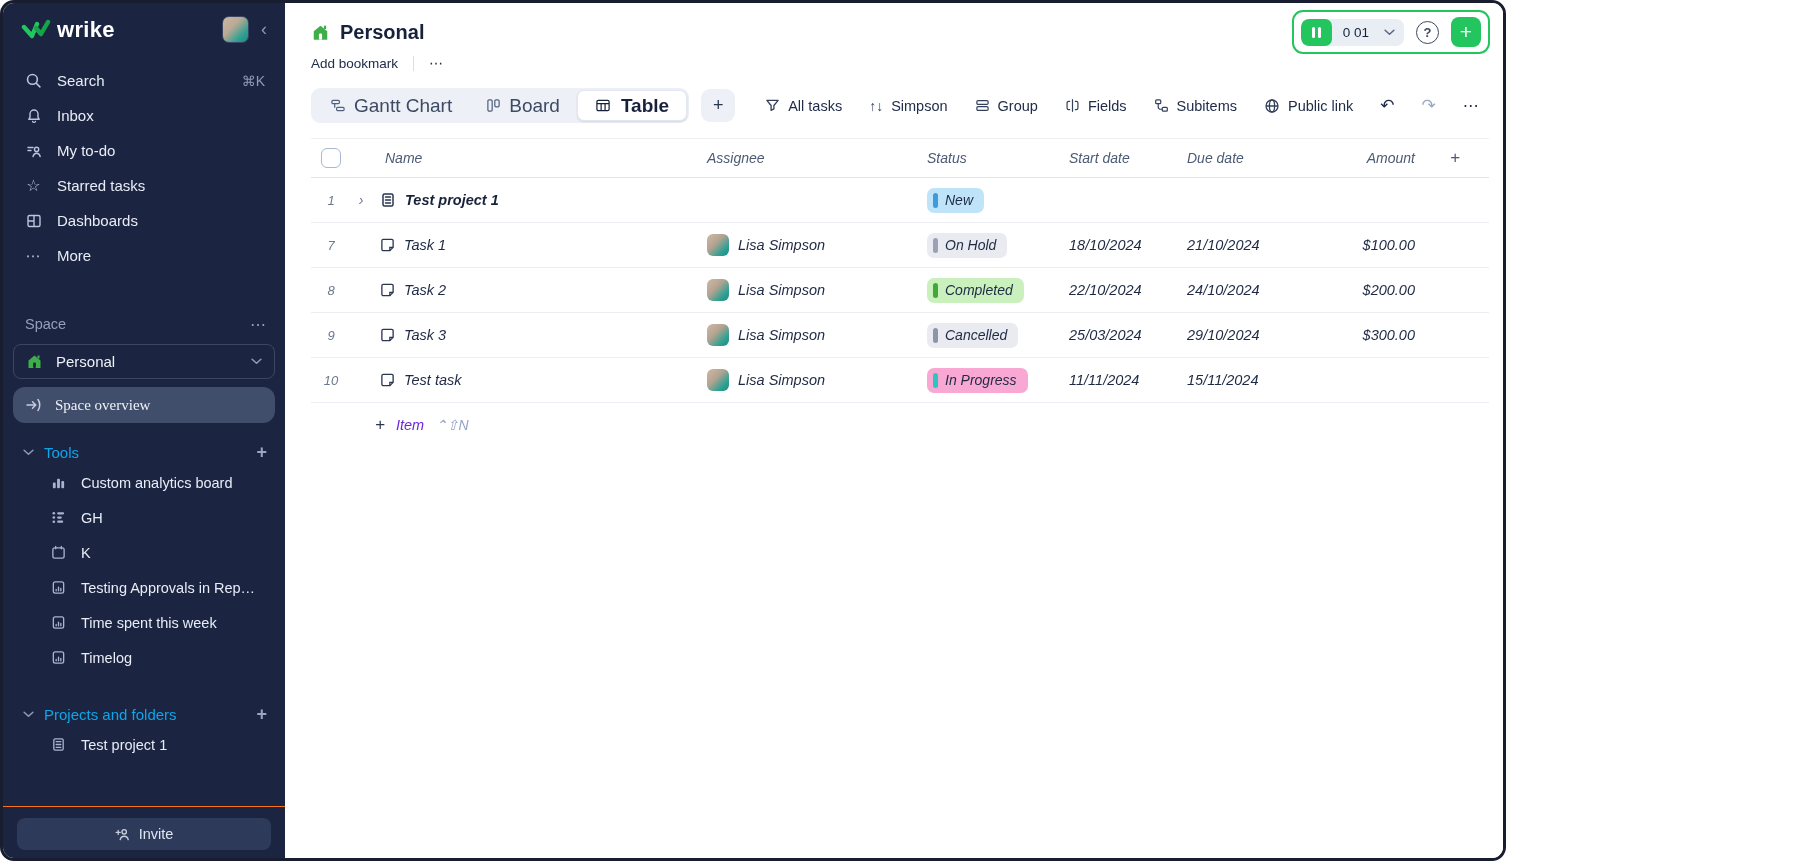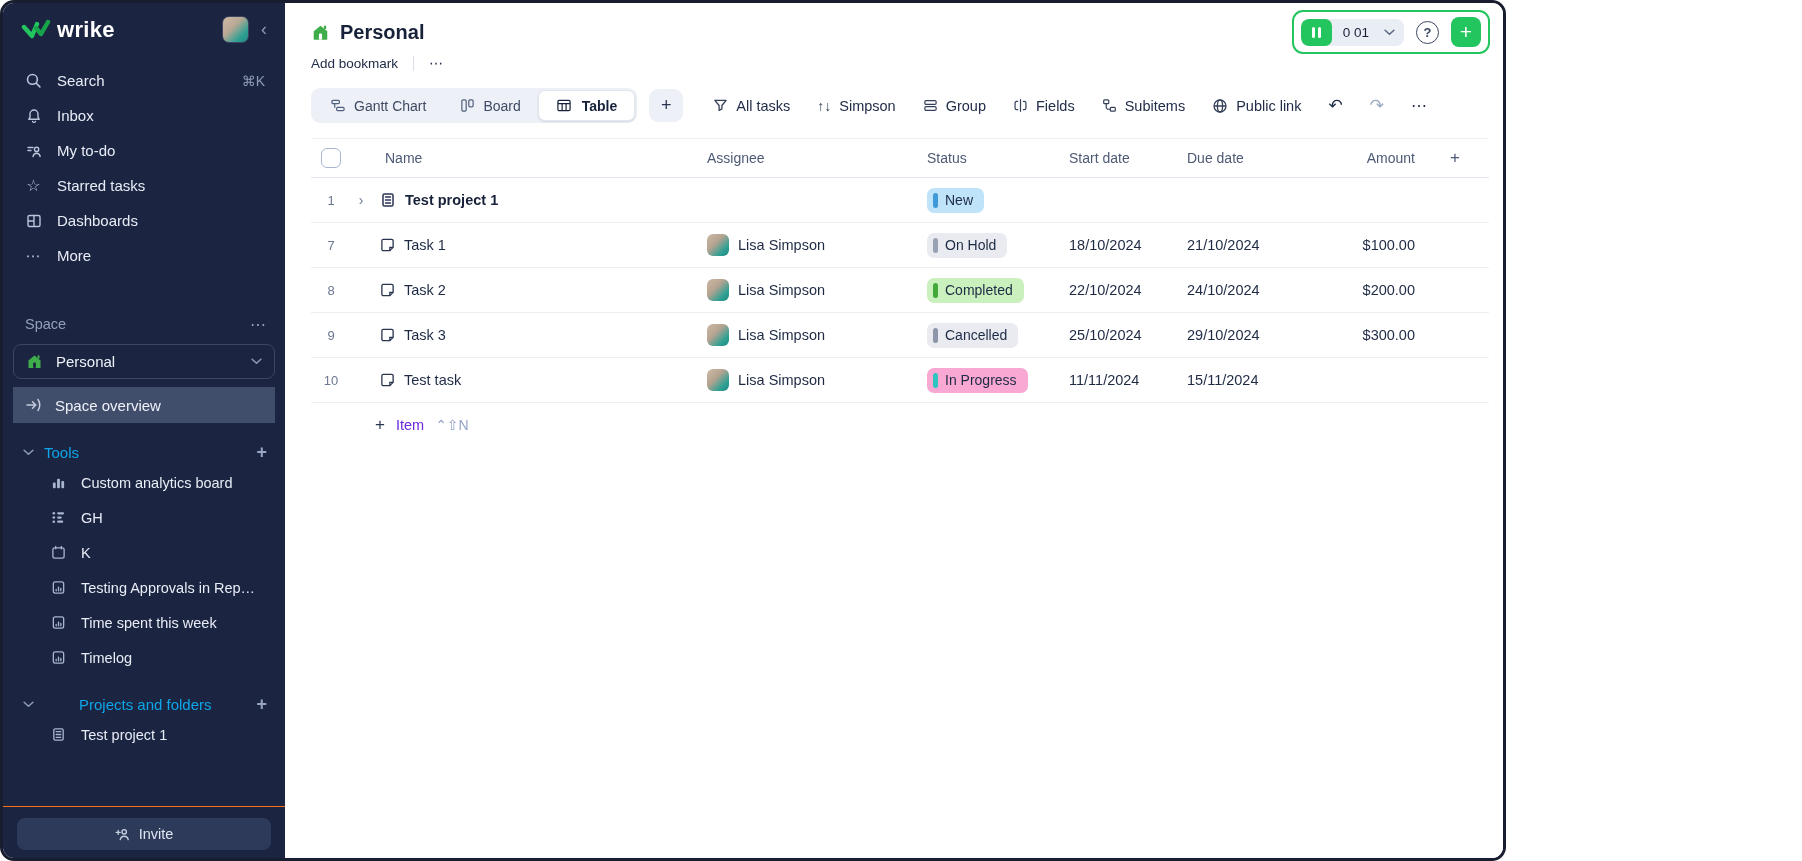--- a/index.html
+++ b/index.html
@@ -23,21 +23,21 @@
   .nav-item .lbl { flex:1; color:#e8ecf6; }
   .nav-item .short { color:#8d9ab8; font-size:14px; }
   .sec-label { display:flex; align-items:center; margin-top:40px; padding:0 18px 0 22px;
                color:#93a0bc; font-size:14.5px; height:22px; }
   .sec-label .lbl { flex:1; }
   .sec-dots { color:#93a0bc; font-size:16px; letter-spacing:1px; cursor:pointer; }
   .space-item { display:flex; align-items:center; gap:13px; height:35px; margin:9px 10px 0 10px;
                 padding:0 12px; border:1px solid #3b4762; border-radius:8px; cursor:pointer; }
   .space-item .lbl { flex:1; color:#eef1f8; }
   .overview-item { display:flex; align-items:center; gap:13px; height:36px; margin:8px 10px 0 10px;
-                   padding:0 12px; background:#404d6b; border-radius:0; cursor:pointer; color:#eef1f8; }
+                   padding:0 12px; background:#404d6b; border-radius:12px; cursor:pointer; color:#eef1f8;font-family:Liberation Serif, serif; }
   .tree-head { display:flex; align-items:center; gap:10px; height:26px; margin-top:16px;
                padding:0 18px 0 20px; cursor:pointer; }
   .tree-head .lbl { flex:1; color:#0ea5e9; }
   .tree-head .chev { color:#8d9ab8; }
   .plus-sm { color:#9aa7c4; font-size:18px; font-weight:bold; cursor:pointer; }
   .tool-item { display:flex; align-items:center; gap:14px; height:35px; padding:0 12px 0 47px;
                cursor:pointer; color:#e8ecf6; }
   .tool-item .ic { width:17px; display:flex; justify-content:center; color:#a9b4cd; }
   .tool-item .lbl { white-space:nowrap; overflow:hidden; text-overflow:ellipsis; font-size:14.5px; }
   .sb-spacer { flex:1; }
@@ -48,37 +48,37 @@
   
   .main { flex:1; position:relative; padding:0 0 0 26px; background:#fff; color:#1e2a44; }
   .hdr { display:flex; align-items:center; gap:10px; margin-top:18px; }
   .hdr-title { font-size:20px; font-weight:bold; color:#17223a; }
   .bm-row { display:flex; align-items:center; margin-top:11px; font-size:13.5px; color:#212d49; }
   .bm-sep { width:1px; height:15px; background:#d9dfe9; margin:0 15px; }
   .bm-dots { color:#212d49; letter-spacing:1.5px; font-size:14px; cursor:pointer; }
 
   .tabs-row { display:flex; align-items:center; margin-top:17px; }
   .tab-group { display:flex; background:#edf0f6; border-radius:9px; padding:2px; }
-  .tab { display:flex; align-items:center; gap:8px; height:31px; padding:0 17px; font-size:14px;
+  .tab { display:flex; align-items:center; gap:8px; height:31px; padding:0 17px; font-size:19px;
          color:#3e4a63; border-radius:7px; cursor:pointer; }
   .tab .ic { color:#51607c; display:flex; }
   .tab.active { background:#fff; border:1px solid #e2e6ee; box-shadow:0 1px 2px rgba(30,42,68,.12);
                 color:#17223a; font-weight:bold;gap:10px; }
   .tab.active .ic { color:#17223a; }
   .tab-plus { width:34px; height:33px; background:#edf0f6; border-radius:9px; margin-left:12px;
               display:flex; align-items:center; justify-content:center; font-size:18px; color:#2a3550; cursor:pointer; }
   .toolbar { display:flex; align-items:center; gap:27px; margin-left:30px; font-size:14.5px; color:#212d49; }
   .tb-item { display:flex; align-items:center; gap:8px; cursor:pointer; white-space:nowrap; }
   .tb-item .ic { display:flex; color:#35415a; }
   .tb-glyph { font-size:17px; cursor:pointer; color:#212d49; }
   .tb-glyph.disabled { color:#9aa8c0; }
   .tb-dots { font-size:16px; letter-spacing:1.5px; cursor:pointer; color:#212d49; }
 
   
-  .table { margin-top:15px; width:1178px; }
+  .table { margin-top:15px; width:1178px;font-style:italic; }
   .thead, .trow { display:grid; grid-template-columns:40px 340px 222px 142px 118px 152px 96px 68px; align-items:center; }
   .thead { height:40px; border-top:1px solid #eef0f4; border-bottom:1px solid #dfe4ec;
            color:#4d5a75; font-size:14px; }
   .thead .c-name { padding-left:34px; }
   .trow { height:45px; border-bottom:1px solid #ebeef3; font-size:14.5px; color:#1e2a44; }
   .c-num { display:flex; justify-content:center; color:#6b7890; font-size:13px; }
   .checkbox { width:20px; height:20px; border:1.5px solid #a9b7d2; border-radius:6px; background:#fff; cursor:pointer; }
   .c-name { display:flex; align-items:center; gap:9px; }
   .expander { width:20px; display:flex; justify-content:center; color:#6b7890; font-size:14px; cursor:pointer; }
   .doc-ic { display:flex; color:#2a3550; }
@@ -281,21 +281,21 @@
     <div class="tool-item">
       <span class="ic">
           <svg class="i" width="15" height="15" viewBox="0 0 16 16" fill="none">
             <rect x="2.5" y="2" width="11" height="12" rx="2" stroke="currentColor" stroke-width="1.4"></rect>
             <path d="M5.5 10v1.5M8 7.5v4M10.5 9v2.5" stroke="currentColor" stroke-width="1.4" stroke-linecap="round"></path>
           </svg>
         </span>
       <span class="lbl">Timelog</span>
     </div>
 
-    <div class="tree-head" style="margin-top:16px;text-align:center;">
+    <div class="tree-head" style="margin-top:26px;">
       <span class="chev" style="display:flex;">
           <svg class="i" width="11" height="7" viewBox="0 0 10 6" fill="none">
             <path d="M1 1l4 3.6L9 1" stroke="currentColor" stroke-width="1.4" stroke-linecap="round" stroke-linejoin="round"></path>
           </svg>
         </span>
       <span class="lbl">Projects and folders</span>
       <span class="plus-sm">+</span>
     </div>
     <div class="tool-item">
       <span class="ic">
@@ -558,21 +558,21 @@
         <div class="c-assignee">
           <span class="mini-avatar"></span>
           <span>Lisa Simpson</span>
         </div>
         <div class="c-status">
           <span class="badge st-cancel">
               <span class="bar"></span>
               <span>Cancelled</span>
             </span>
         </div>
-        <div class="c-start">25/10/2024</div>
+        <div class="c-start">25/03/2024</div>
         <div class="c-due">29/10/2024</div>
         <div class="c-amount">$300.00</div>
         <div></div>
       </div>
 
       <div class="trow">
         <div class="c-num">10</div>
         <div class="c-name">
           <span class="expander"></span>
           <span class="doc-ic">

